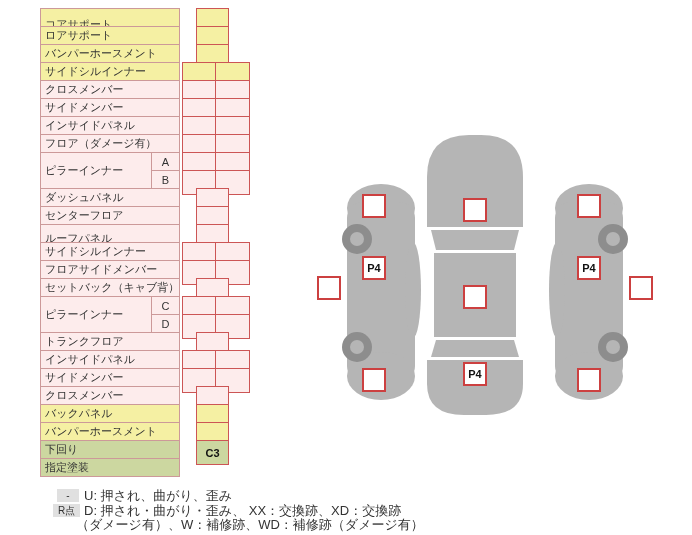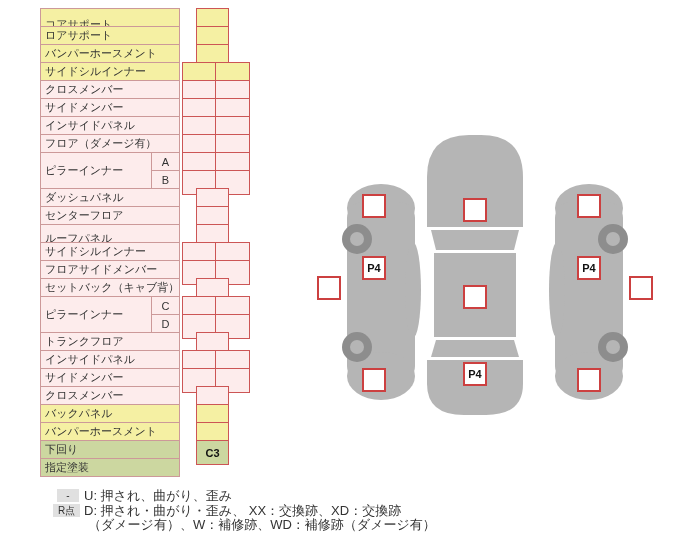--- a/index.html
+++ b/index.html
@@ -177,16 +177,16 @@
       <div class="row-label bg-green" style="top: 440px; height: 19px;">下回り</div>
       <div class="grid-cell bg-green" style="left: 196px; top: 440px; width: 33px;">C3</div>
       <div class="row-label bg-green" style="top: 458px; height: 19px;">指定塗装</div>
     </div>
 
   <div class="legend">
     <span class="badge" style="left:57px;top:489px;width:22px">-</span>
     <span class="legend-text" style="left:84px;top:489px">U: 押され、曲がり、歪み</span>
     <span class="badge" style="left:53px;top:504px;width:27px">R点</span>
     <span class="legend-text" style="left:84px;top:504px">D: 押され・曲がり・歪み、 XX：交換跡、XD：交換跡</span>
-    <span class="legend-text" style="left:88px;top:518px">（ダメージ有）、W：補修跡、WD：補修跡（ダメージ有）</span>
+    <span class="legend-text" style="left:76px;top:518px">（ダメージ有）、W：補修跡、WD：補修跡（ダメージ有）</span>
   </div>
 
 </div>
 
 </body></html>

